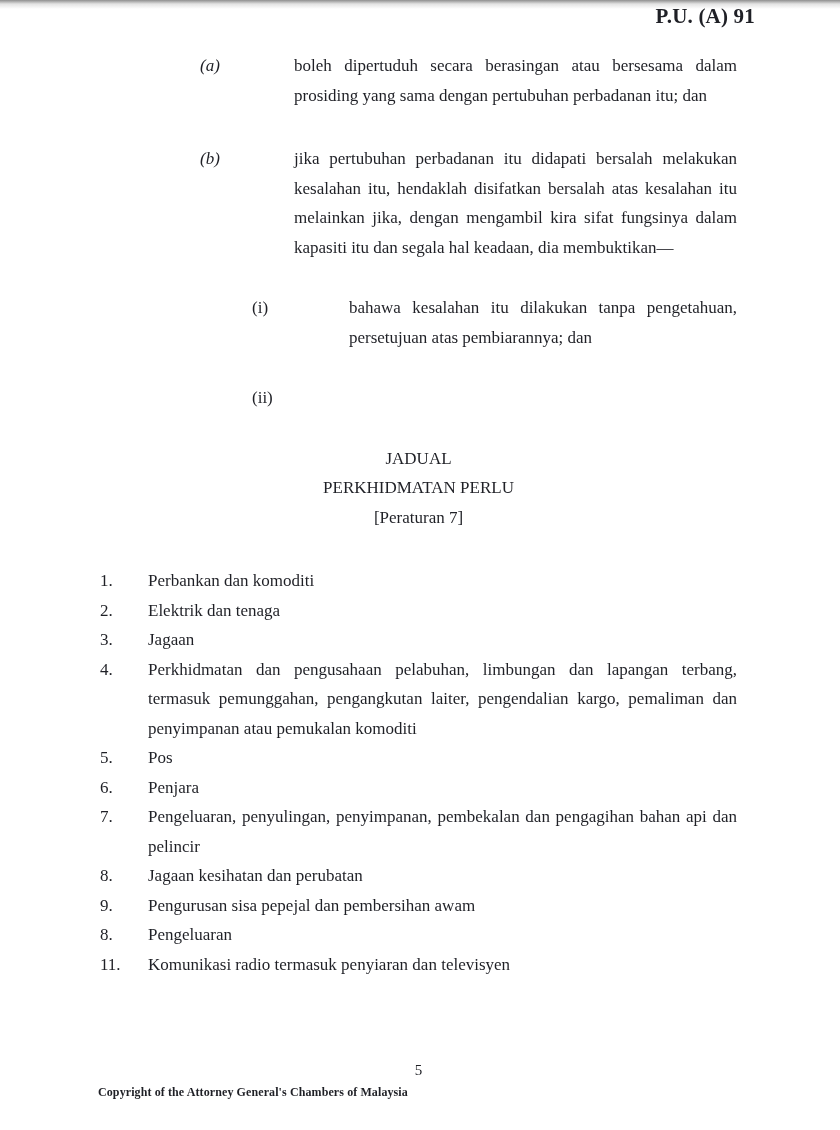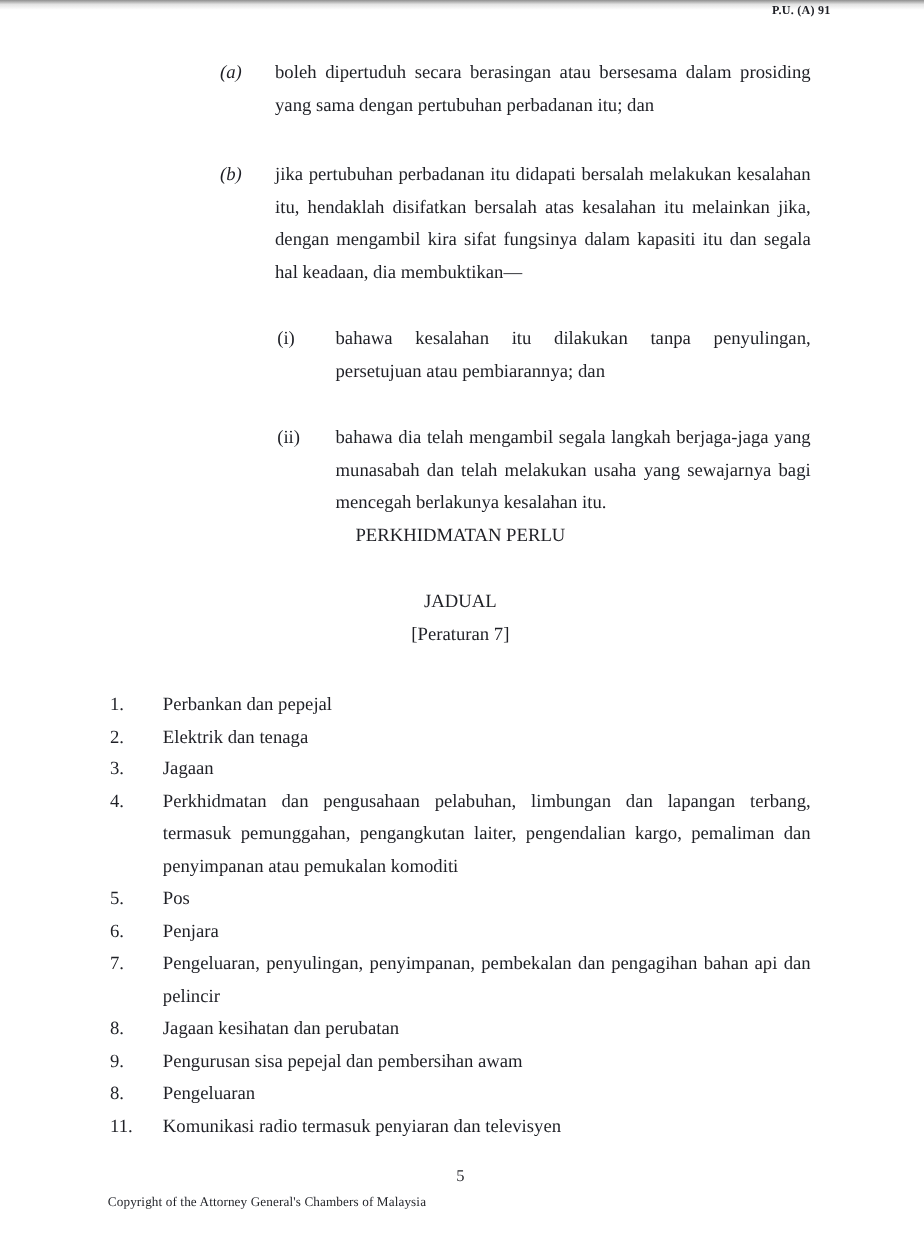--- a/index.html
+++ b/index.html
@@ -15,37 +15,37 @@
   .top-shade {
     position: absolute;
     top: 0; left: 0;
     width: 100%; height: 9px;
     background: linear-gradient(to bottom, #8f8f8f 0px, #b9b9b9 2px, #e3e3e3 4px, #ffffff 9px);
   }
   .pu-ref {
     position: absolute;
     top: 4px;
     right: 85px;
-    font-size: 11px;
+    font-size: 21px;
     font-weight: bold;
     letter-spacing: 0.2px;
   }
   .content {
     position: absolute;
     top: 0; left: 0;
     width: 840px;
     padding-left: 100px;
     padding-right: 103px;
     box-sizing: border-box;
     font-size: 17px;
     line-height: 29.5px;
   }
   .para { display: flex; }
   .para .p-label { flex: 0 0 50px; }
-  .para .p-text { flex: 1 1 auto; text-align: justify; }
+  .para .p-text { flex: 1 1 auto; text-align: justify; margin-left: 44px; }
   .lvl1 { margin-left: 100px; }
   .lvl1 .p-label { font-style: italic; }
   .lvl2 { margin-left: 152px; }
   .lvl2 .p-label { flex: 0 0 53px; font-style: normal; }
   .para-a { margin-top: 51px; }
   .para-b { margin-top: 34px; }
   .sub-i  { margin-top: 31px; }
   .sub-ii { margin-top: 31px; }
   .sched-head { text-align: center; }
   .sched-title { margin-top: 31px; }
@@ -60,21 +60,21 @@
     width: 637px;
     text-align: center;
     font-size: 15px;
     line-height: 20px;
   }
   .footer-copyright {
     position: absolute;
     top: 1084px;
     left: 98px;
     font-size: 12px;
-    font-weight: normal;
+    font-weight: bold;
     letter-spacing: 0.1px;
     line-height: 16px;
   }
 </style>
 </head>
 <body>
 
 <div class="page">
   <div class="top-shade"></div>
 
@@ -87,36 +87,35 @@
       <span class="p-text">boleh dipertuduh secara berasingan atau bersesama dalam prosiding yang sama dengan pertubuhan perbadanan itu; dan</span>
     </div>
 
     <div class="para lvl1 para-b">
       <span class="p-label">(b)</span>
       <span class="p-text">jika pertubuhan perbadanan itu didapati bersalah melakukan kesalahan itu, hendaklah disifatkan bersalah atas kesalahan itu melainkan jika, dengan mengambil kira sifat fungsinya dalam kapasiti itu dan segala hal keadaan, dia membuktikan—</span>
     </div>
 
     <div class="para lvl2 sub-i">
       <span class="p-label">(i)</span>
-      <span class="p-text">bahawa kesalahan itu dilakukan tanpa penyulingan, persetujuan atau pembiarannya; dan</span>
+      <span class="p-text">bahawa kesalahan itu dilakukan tanpa pengetahuan, persetujuan atas pembiarannya; dan</span>
     </div>
 
     <div class="para lvl2 sub-ii">
       <span class="p-label">(ii)</span>
-      <span class="p-text">bahawa dia telah mengambil segala langkah berjaga-jaga yang munasabah dan telah melakukan usaha yang sewajarnya bagi mencegah berlakunya kesalahan itu.</span>
     </div>
 
+    <div class="sched-head sched-title">JADUAL</div>
     <div class="sched-head">PERKHIDMATAN PERLU</div>
-    <div class="sched-head sched-title">JADUAL</div>
     <div class="sched-head">[Peraturan 7]</div>
 
     <div class="list">
       <div class="list-row">
         <span class="num">1.</span>
-        <span class="item-text">Perbankan dan pepejal</span>
+        <span class="item-text">Perbankan dan komoditi</span>
       </div>
       <div class="list-row">
         <span class="num">2.</span>
         <span class="item-text">Elektrik dan tenaga</span>
       </div>
       <div class="list-row">
         <span class="num">3.</span>
         <span class="item-text">Jagaan</span>
       </div>
       <div class="list-row">

